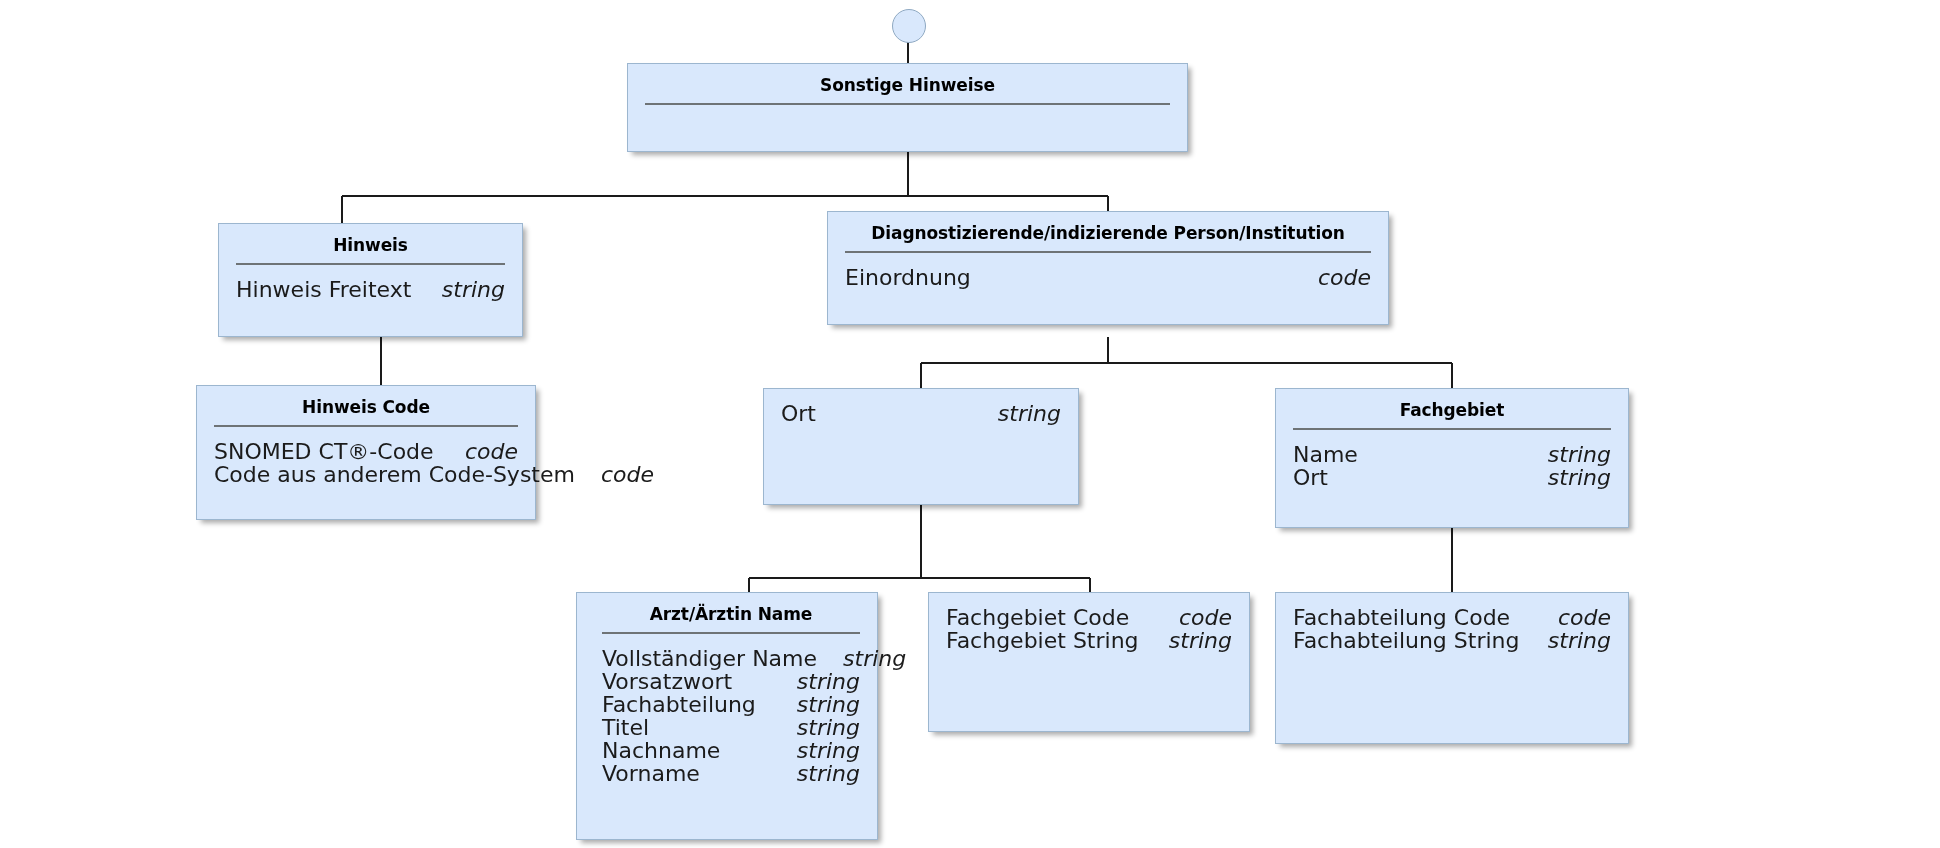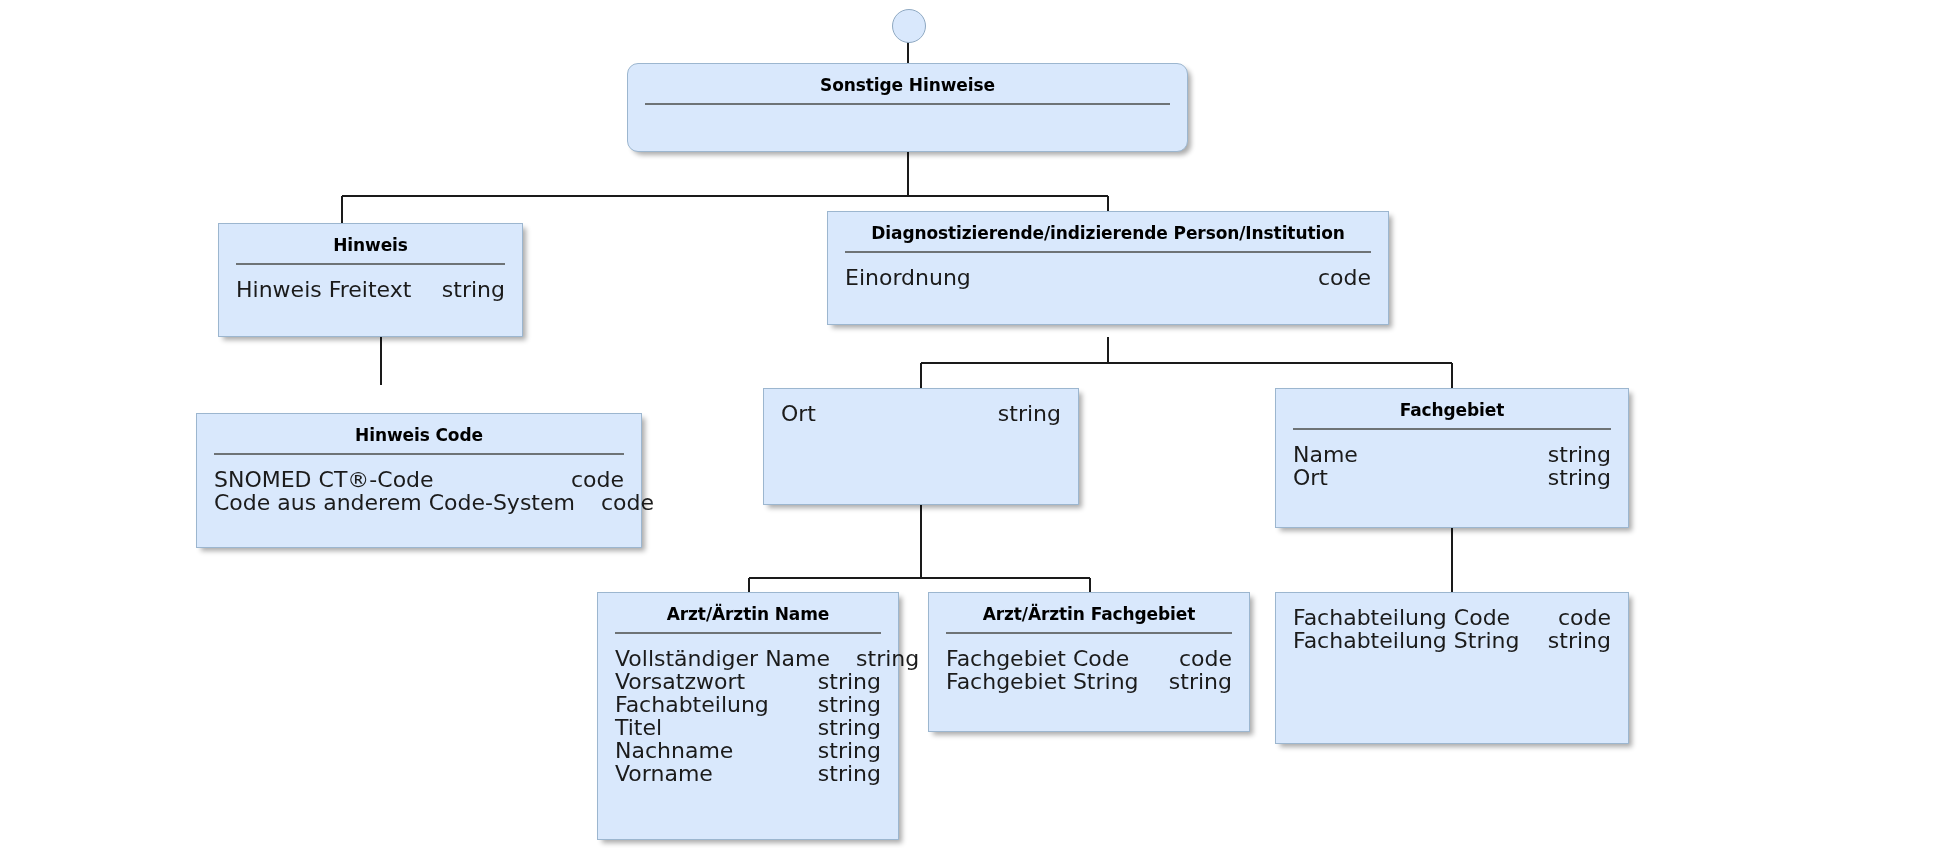--- a/index.html
+++ b/index.html
@@ -57,21 +57,21 @@
     color: #1b1b1b;
   }
   .attr-row {
     display: flex;
     justify-content: space-between;
     align-items: baseline;
     line-height: 23px;
     white-space: nowrap;
   }
   .attr-name { text-align: left; }
-  .attr-type { text-align: right; padding-left: 26px; }
+  .attr-type { text-align: right; padding-left: 26px; font-style: italic; }
 
   
   .start-circle {
     position: absolute;
     width: 32px;
     height: 32px;
     border-radius: 50%;
     background: #d9e8fc;
     border: 1px solid #8fa9c2;
     z-index: 3;
@@ -103,21 +103,21 @@
       <path d="M749,578 L1090,578"></path>
       <path d="M749,578 L749,592"></path>
       <path d="M1090,578 L1090,592"></path>
 
       <path d="M1452,528 L1452,592"></path>
     </g>
   </svg>
 
   <div class="start-circle" style="left:892px; top:9px;"></div>
 
-  <div class="node" style="left:627px; top:63px; width:561px; height:89px;border-radius:11px;">
+  <div class="node" style="left:627px; top:63px; width:561px; height:89px;">
     <div class="node-title">Sonstige Hinweise</div>
     <div class="node-attrs"></div>
   </div>
 
   <div class="node" style="left:218px; top:223px; width:305px; height:114px;">
     <div class="node-title">Hinweis</div>
     <div class="node-attrs">
       <div class="attr-row">
         <span class="attr-name">Hinweis Freitext</span>
         <span class="attr-type">string</span>
@@ -128,21 +128,21 @@
   <div class="node" style="left:827px; top:211px; width:562px; height:114px;">
     <div class="node-title">Diagnostizierende/indizierende Person/Institution</div>
     <div class="node-attrs">
       <div class="attr-row">
         <span class="attr-name">Einordnung</span>
         <span class="attr-type">code</span>
       </div>
     </div>
   </div>
 
-  <div class="node" style="left:196px; top:385px; width:446px; height:135px;margin-top:28px;">
+  <div class="node" style="left:196px; top:385px; width:340px; height:135px;">
     <div class="node-title">Hinweis Code</div>
     <div class="node-attrs">
       <div class="attr-row">
         <span class="attr-name">SNOMED CT®-Code</span>
         <span class="attr-type">code</span>
       </div>
       <div class="attr-row">
         <span class="attr-name">Code aus anderem Code-System</span>
         <span class="attr-type">code</span>
       </div>
@@ -165,21 +165,21 @@
         <span class="attr-name">Name</span>
         <span class="attr-type">string</span>
       </div>
       <div class="attr-row">
         <span class="attr-name">Ort</span>
         <span class="attr-type">string</span>
       </div>
     </div>
   </div>
 
-  <div class="node" style="left:597px; top:592px; width:302px; height:248px;">
+  <div class="node" style="left:576px; top:592px; width:302px; height:248px;padding-left:8px;">
     <div class="node-title">Arzt/Ärztin Name</div>
     <div class="node-attrs">
       <div class="attr-row">
         <span class="attr-name">Vollständiger Name</span>
         <span class="attr-type">string</span>
       </div>
       <div class="attr-row">
         <span class="attr-name">Vorsatzwort</span>
         <span class="attr-type">string</span>
       </div>
@@ -196,21 +196,20 @@
         <span class="attr-type">string</span>
       </div>
       <div class="attr-row">
         <span class="attr-name">Vorname</span>
         <span class="attr-type">string</span>
       </div>
     </div>
   </div>
 
   <div class="node" style="left:928px; top:592px; width:322px; height:140px;">
-    <div class="node-title">Arzt/Ärztin Fachgebiet</div>
     <div class="node-attrs">
       <div class="attr-row">
         <span class="attr-name">Fachgebiet Code</span>
         <span class="attr-type">code</span>
       </div>
       <div class="attr-row">
         <span class="attr-name">Fachgebiet String</span>
         <span class="attr-type">string</span>
       </div>
     </div>

